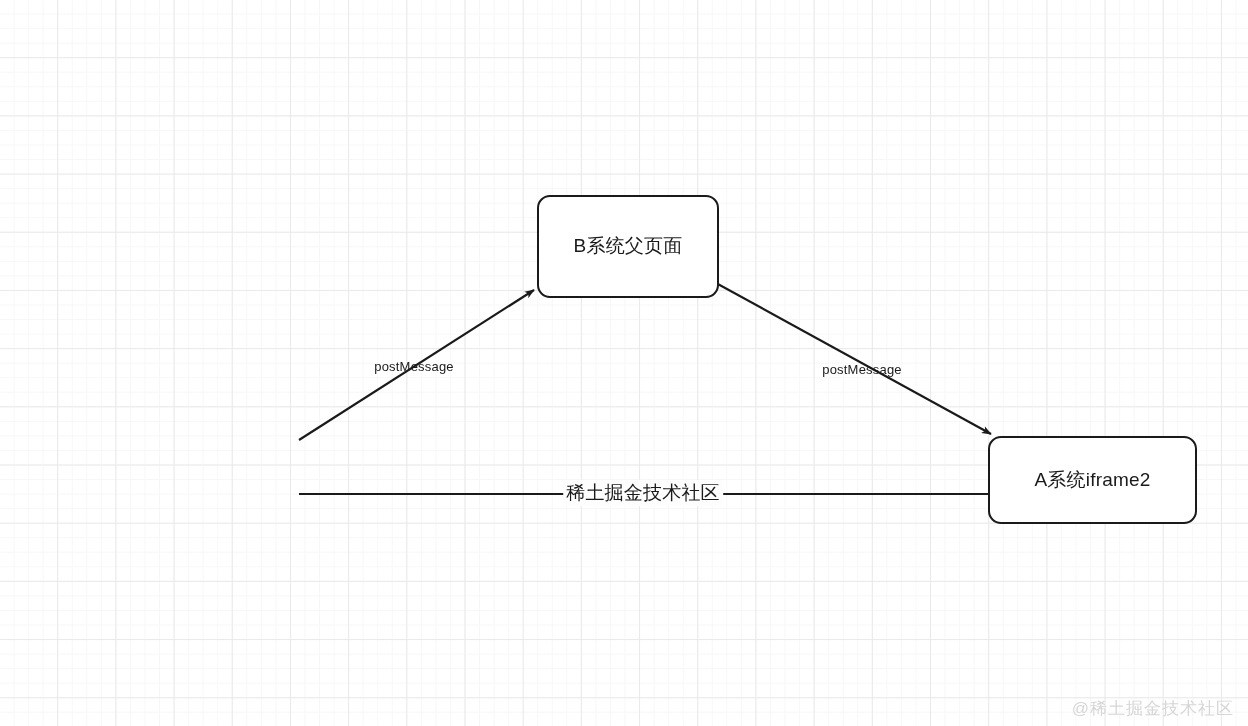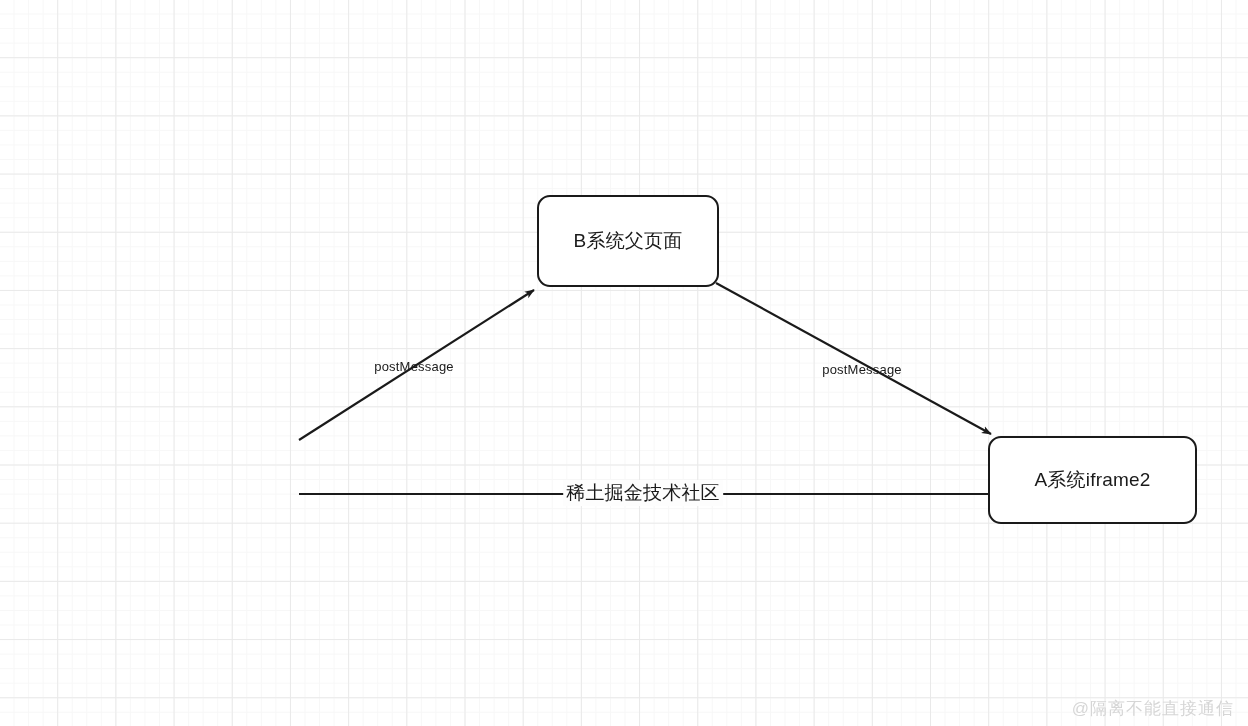--- a/index.html
+++ b/index.html
@@ -86,30 +86,30 @@
       </marker>
     </defs>
 
     <line x1="299" y1="440" x2="534" y2="290" stroke="#1a1a1a" stroke-width="2.2" marker-end="url(#arrowhead)"></line>
 
     <line x1="716" y1="283" x2="991" y2="434" stroke="#1a1a1a" stroke-width="2.2" marker-end="url(#arrowhead)"></line>
 
     <line x1="299" y1="494" x2="988" y2="494" stroke="#1a1a1a" stroke-width="2.2"></line>
   </svg>
 
-  <div class="node" style="left:537px; top:195px; width:182px; height:92px;">
+  <div class="node" style="left:537px; top:195px; width:182px; height:103px;">
     <span class="node-label">B系统父页面</span>
   </div>
 
 
   <div class="node" style="left:988px; top:436px; width:209px; height:88px;">
     <span class="node-label">A系统iframe2</span>
   </div>
 
   <div class="edge-label" style="left:414px; top:366px;">postMessage</div>
 
   <div class="edge-label" style="left:862px; top:369px;">postMessage</div>
 
   <div class="edge-label cn" style="left:643px; top:493px;">稀土掘金技术社区</div>
 
-  <div id="watermark">@隔离不能直接通信</div>
+  <div id="watermark">@稀土掘金技术社区</div>
 
 </div>
 
 </body></html>

